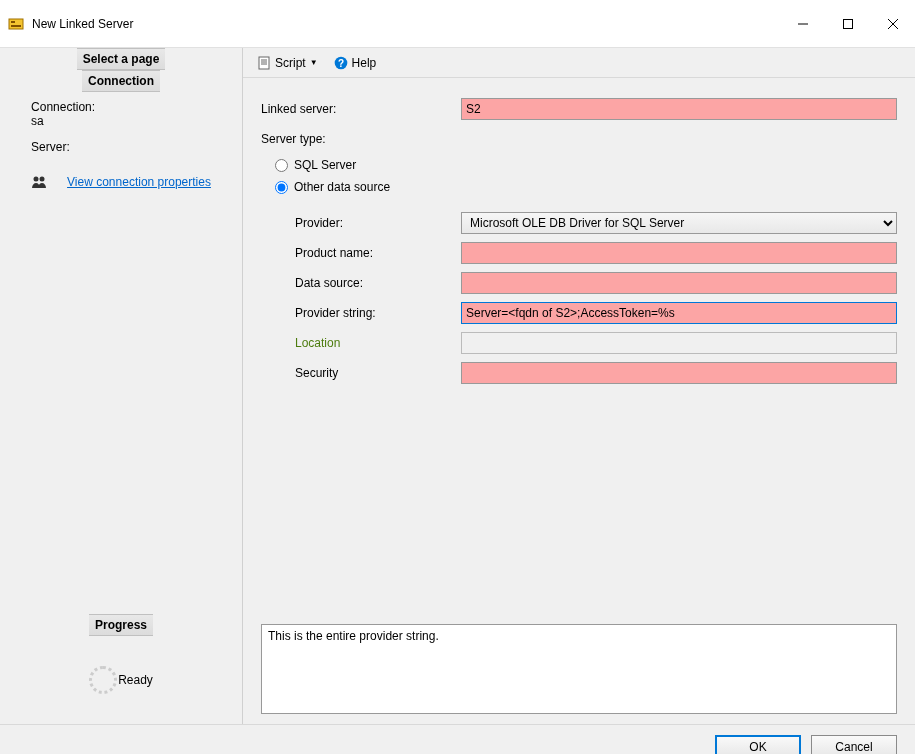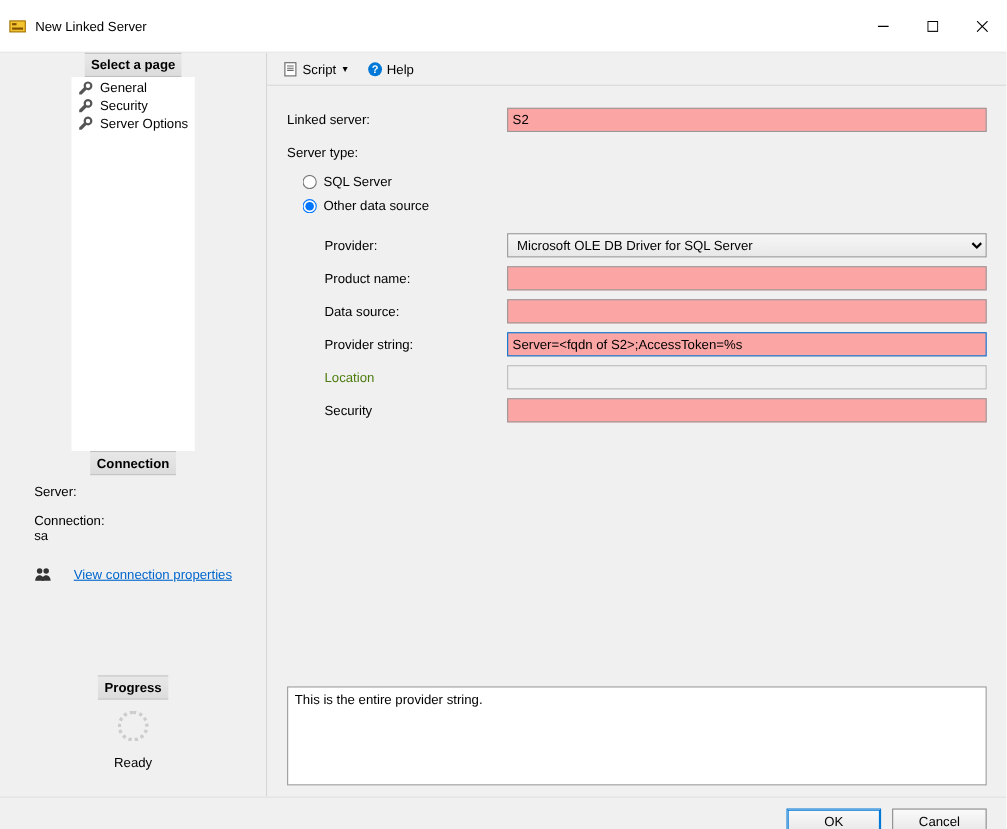--- a/index.html
+++ b/index.html
@@ -96,22 +96,21 @@
   .conn-link {
     color: #0066cc;
     text-decoration: underline;
     cursor: pointer;
   }
   .prog-panel {
     height: 88px;
     padding: 10px 24px;
     display: flex;
     align-items: center;
-    gap: 12px;
-    flex-direction: column;
+    gap: 1px;
   }
   .prog-spinner {
     width: 28px; height: 28px;
     border: 3px dotted #ccc;
     border-radius: 50%;
   }
   .main {
     flex: 1;
     display: flex;
     flex-direction: column;
@@ -243,56 +242,30 @@
         <line x1="0" y1="0" x2="10" y2="10" stroke="black" stroke-width="1"></line>
         <line x1="10" y1="0" x2="0" y2="10" stroke="black" stroke-width="1"></line>
       </svg>
   </div>
 </div>
 
 <div class="body-area">
 
   <div class="sidebar">
     <div class="panel-header">Select a page</div>
-    <div class="page-list">
-      <div class="page-item">
-        <span class="wrench">
-            <svg viewBox="0 0 14 14">
-              <path d="M9 1a4 4 0 0 0-3.7 5.5L1 10.8V13h2.2l4.3-4.3A4 4 0 1 0 9 1zm0 2a2 2 0 1 1 0 4 2 2 0 0 1 0-4z" fill="#555"></path>
-            </svg>
-          </span>
-        <span>General</span>
-      </div>
-      <div class="page-item">
-        <span class="wrench">
-            <svg viewBox="0 0 14 14">
-              <path d="M9 1a4 4 0 0 0-3.7 5.5L1 10.8V13h2.2l4.3-4.3A4 4 0 1 0 9 1zm0 2a2 2 0 1 1 0 4 2 2 0 0 1 0-4z" fill="#555"></path>
-            </svg>
-          </span>
-        <span>Security</span>
-      </div>
-      <div class="page-item">
-        <span class="wrench">
-            <svg viewBox="0 0 14 14">
-              <path d="M9 1a4 4 0 0 0-3.7 5.5L1 10.8V13h2.2l4.3-4.3A4 4 0 1 0 9 1zm0 2a2 2 0 1 1 0 4 2 2 0 0 1 0-4z" fill="#555"></path>
-            </svg>
-          </span>
-        <span>Server Options</span>
-      </div>
-    </div>
 
     <div class="panel-header">Connection</div>
     <div class="conn-panel">
       <div class="row">
+        <div>Connection:</div>
+        <div>sa</div>
+      </div>
+      <div class="row">
         <div>Server:</div>
         <div></div>
-      </div>
-      <div class="row">
-        <div>Connection:</div>
-        <div>sa</div>
       </div>
       <div class="row conn-props">
         <span class="people-icon">
           <svg viewBox="0 0 16 16">
               <circle cx="5" cy="5" r="2.5" fill="#333"></circle>
               <circle cx="11" cy="5" r="2.5" fill="#333"></circle>
               <path d="M1 14c0-3 2-5 4-5s4 2 4 5" fill="#333"></path>
               <path d="M7 14c0-3 2-5 4-5s4 2 4 5" fill="#333"></path>
             </svg>
         </span>

